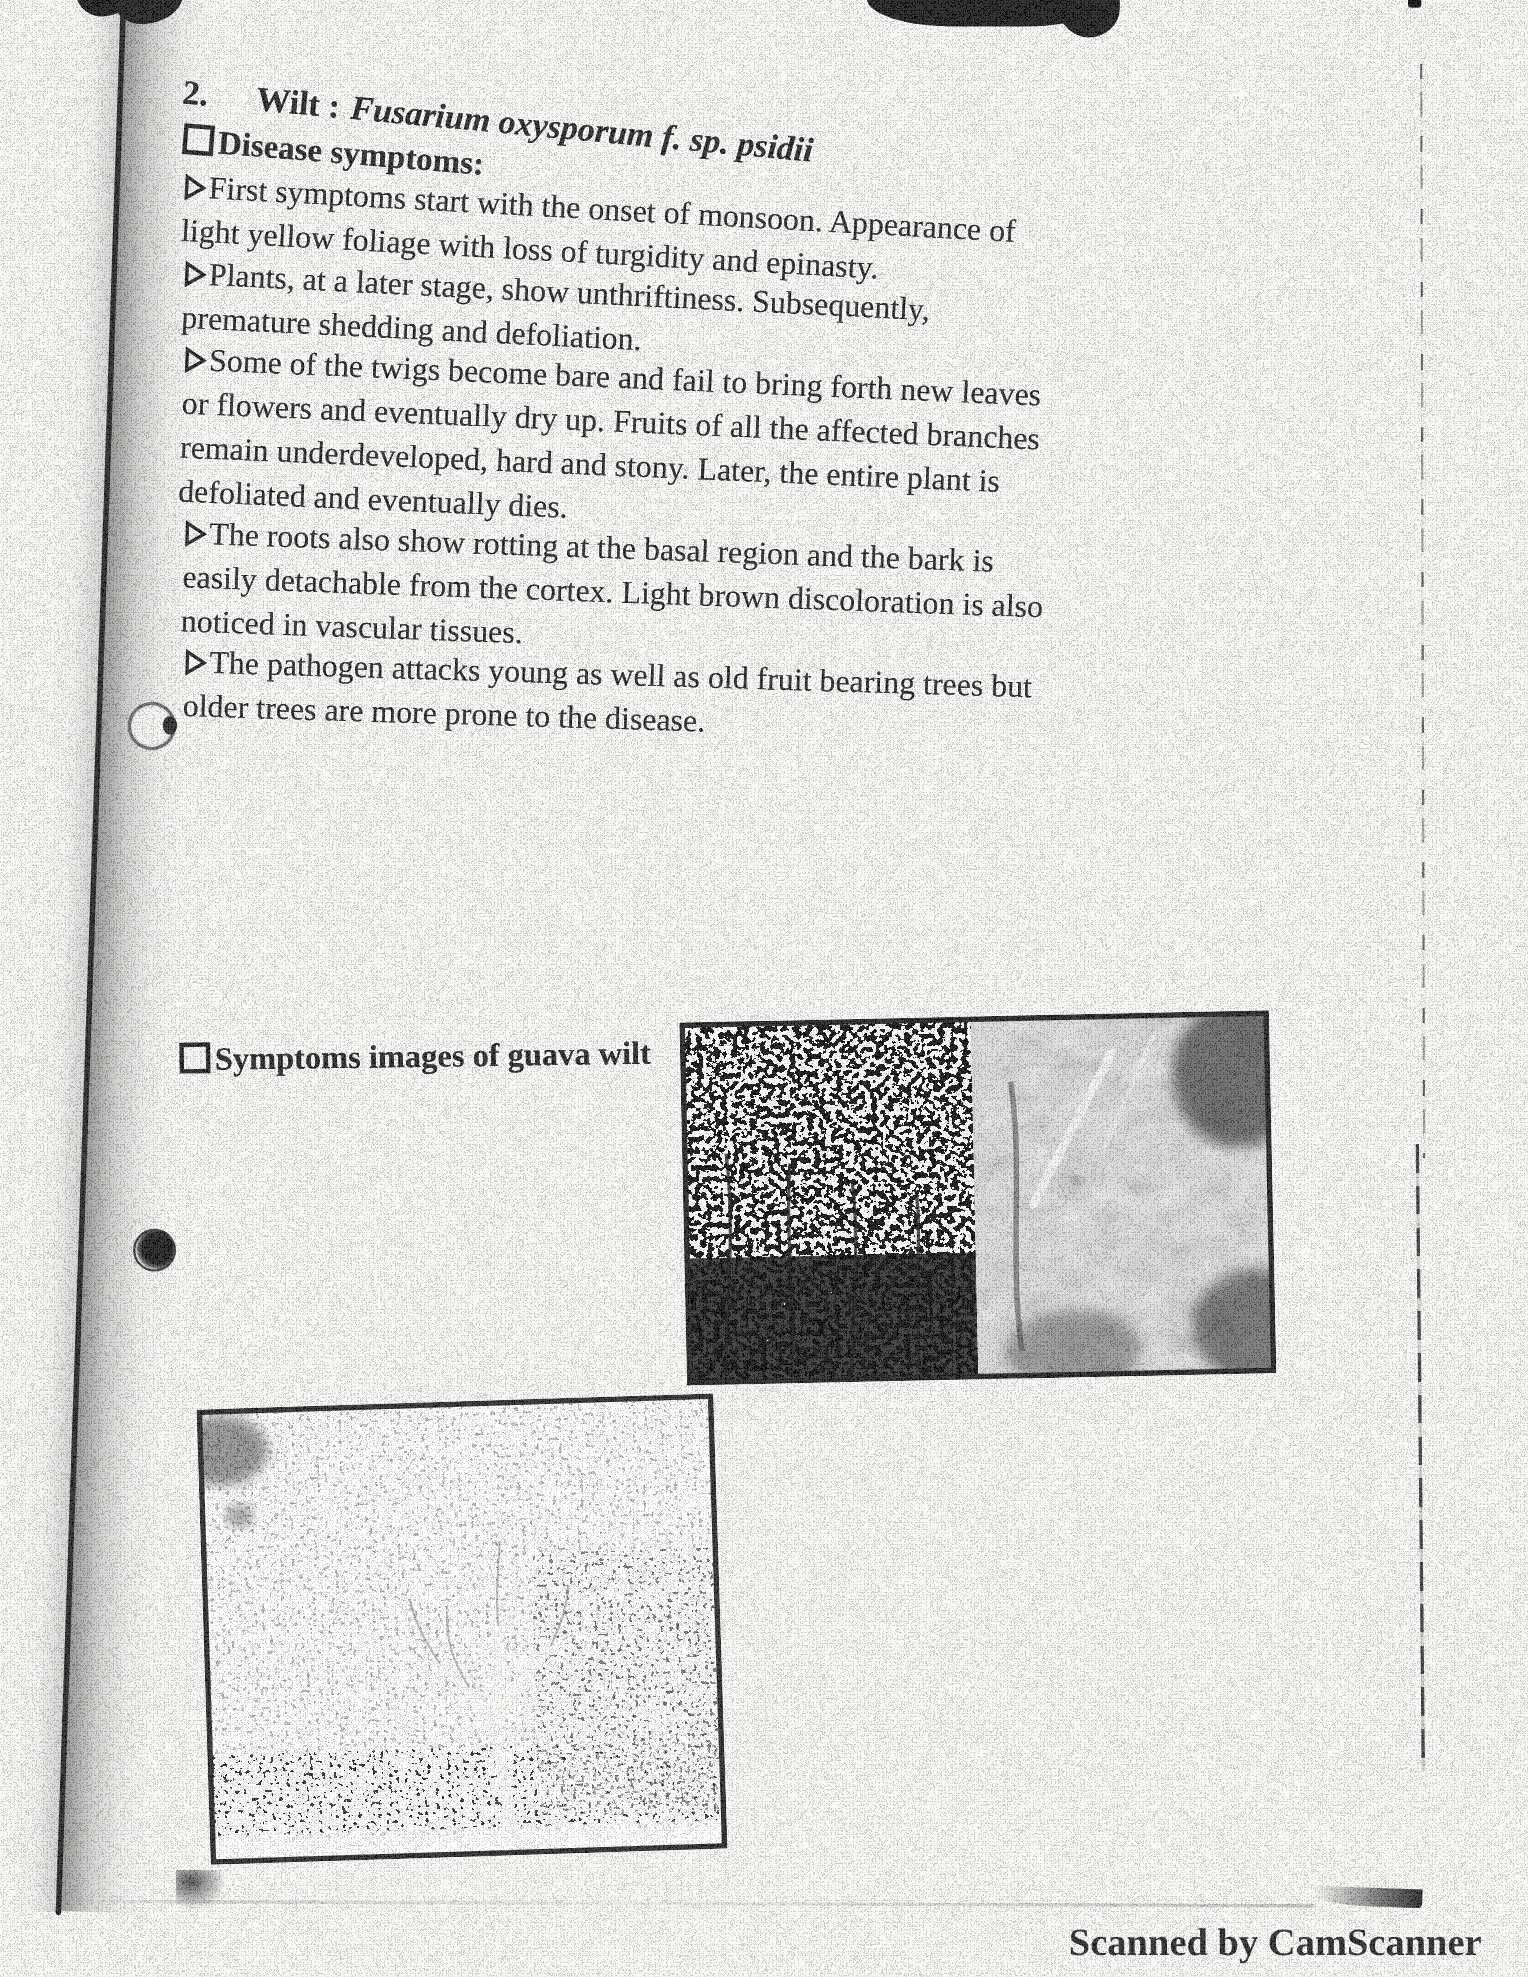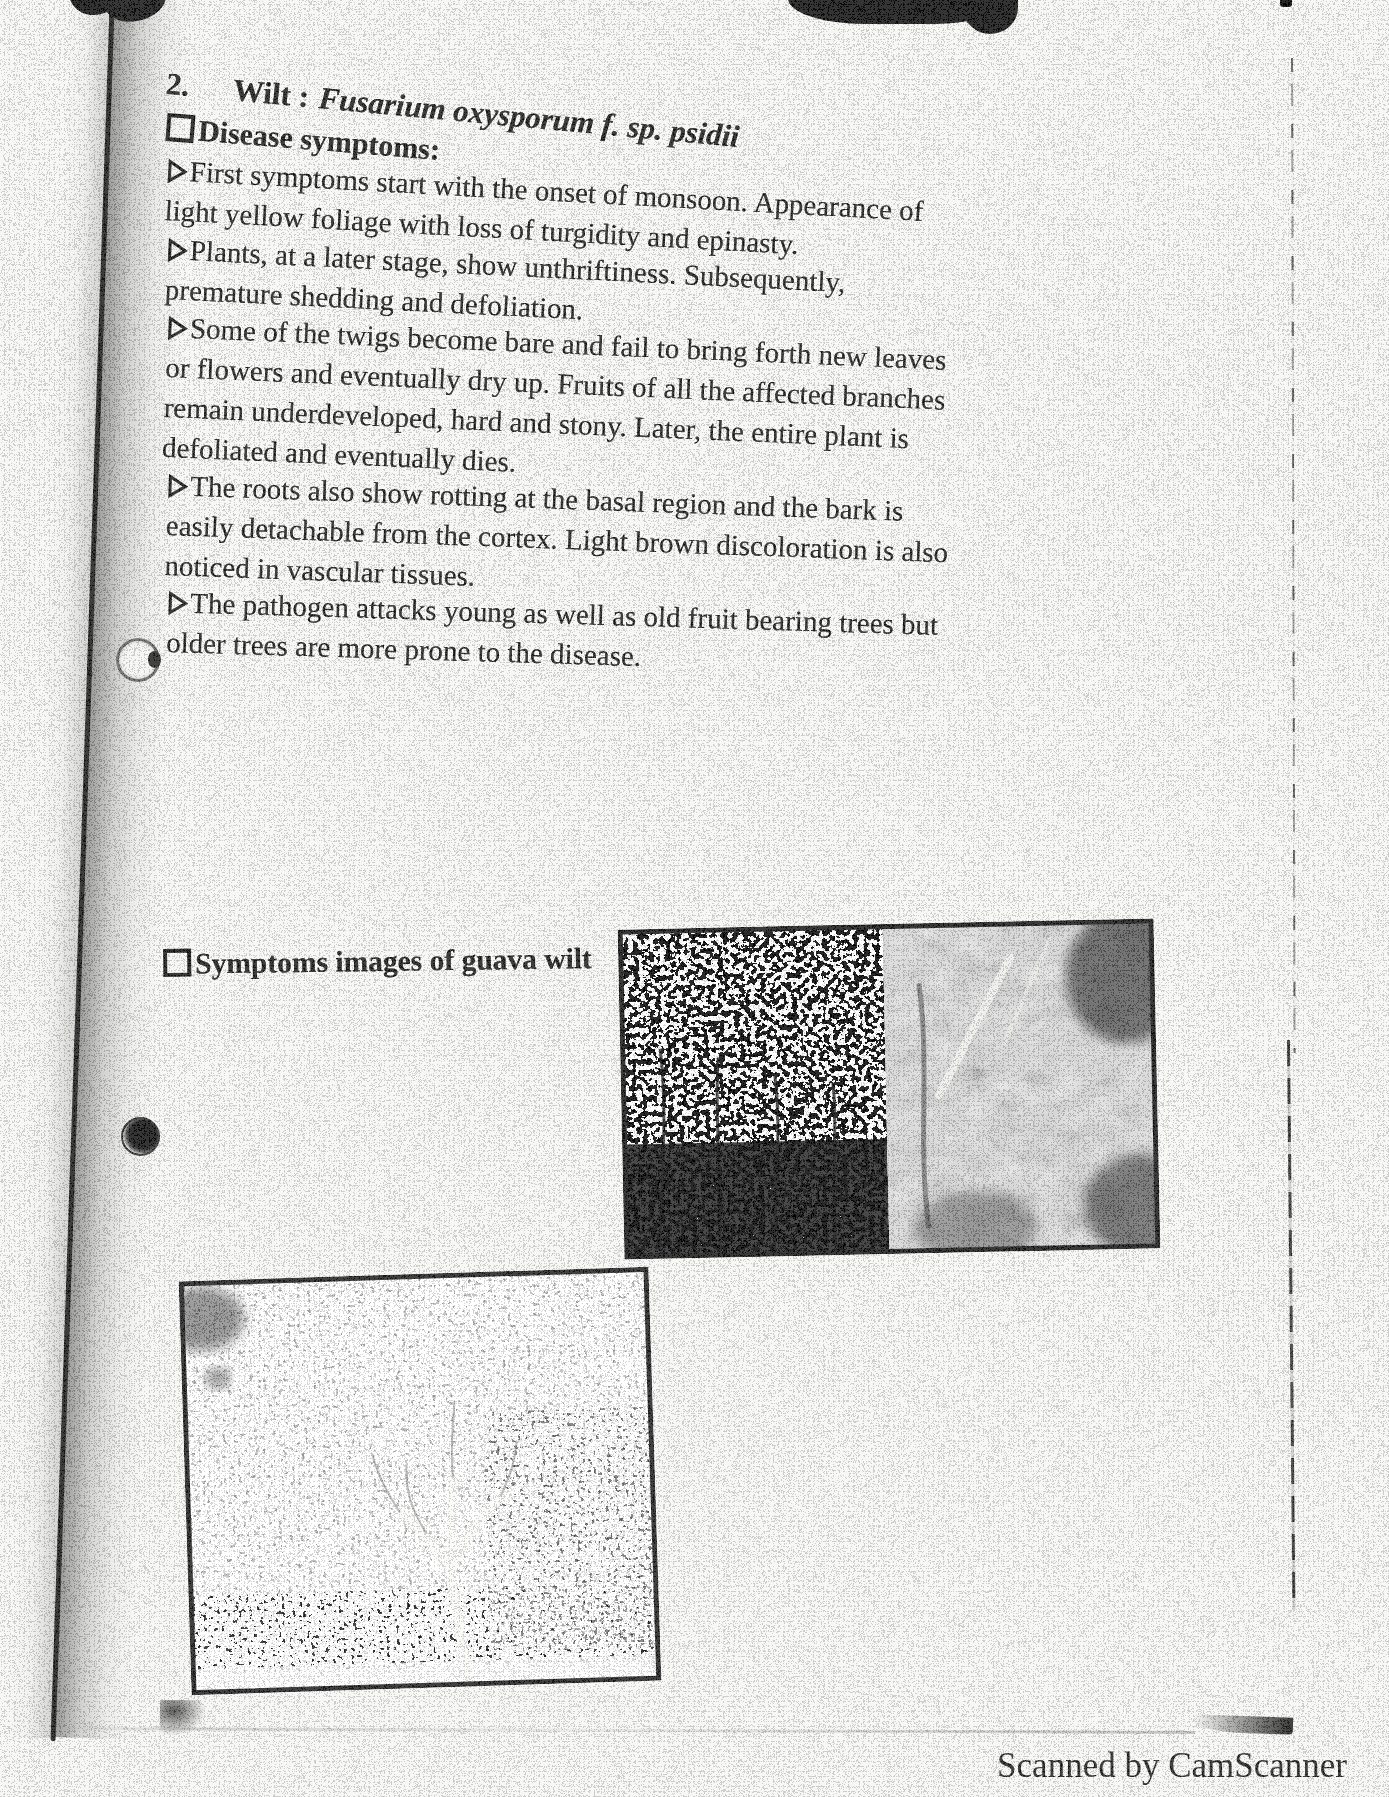--- a/index.html
+++ b/index.html
@@ -45,21 +45,21 @@
   .t-num{display:inline-block;margin-right:44px;}
   .t-species{margin-left:10px;}
   .hsize{font-size:30px;}
   .checkbox-icon{display:inline-block;width:20px;height:20px;border:4px solid #141414;margin-right:4px;vertical-align:-3px;background:transparent;}
   .arrow-icon{display:inline-block;width:21px;height:24px;margin-right:2px;vertical-align:-3px;}
   .caption{position:absolute;left:163px;top:948px;font-size:29.5px;font-weight:bold;transform:rotate(-.8deg);
            transform-origin:left top;text-shadow:0 0 .6px rgba(25,25,25,.7);}
   .figure{position:absolute;}
   .fig1{left:621px;top:924px;width:536px;height:330px;transform:rotate(-1.2deg);}
   .fig2{left:185px;top:1274px;width:470px;height:414px;transform:rotate(-1.8deg);}
-  .watermark{position:absolute;right:42px;top:1746px;font-size:35px;color:#1c1c1c;font-family:"Liberation Serif",serif;}
+  .watermark{position:absolute;right:42px;top:1746px;font-size:35px;color:#1c1c1c;font-family:"Liberation Serif",serif;font-weight:bold;}
   .noise-overlay{position:absolute;left:0;top:0;width:1389px;height:1797px;opacity:.16;pointer-events:none;}
   svg{display:block;}
 </style>
 </head>
 <body>
 
 <svg width="0" height="0" style="position:absolute" aria-hidden="true">
   <defs>
     <filter id="nzDense" x="0%" y="0%" width="100%" height="100%">
       <feTurbulence type="fractalNoise" baseFrequency="0.19" numOctaves="4" seed="3" stitchTiles="stitch"></feTurbulence>

